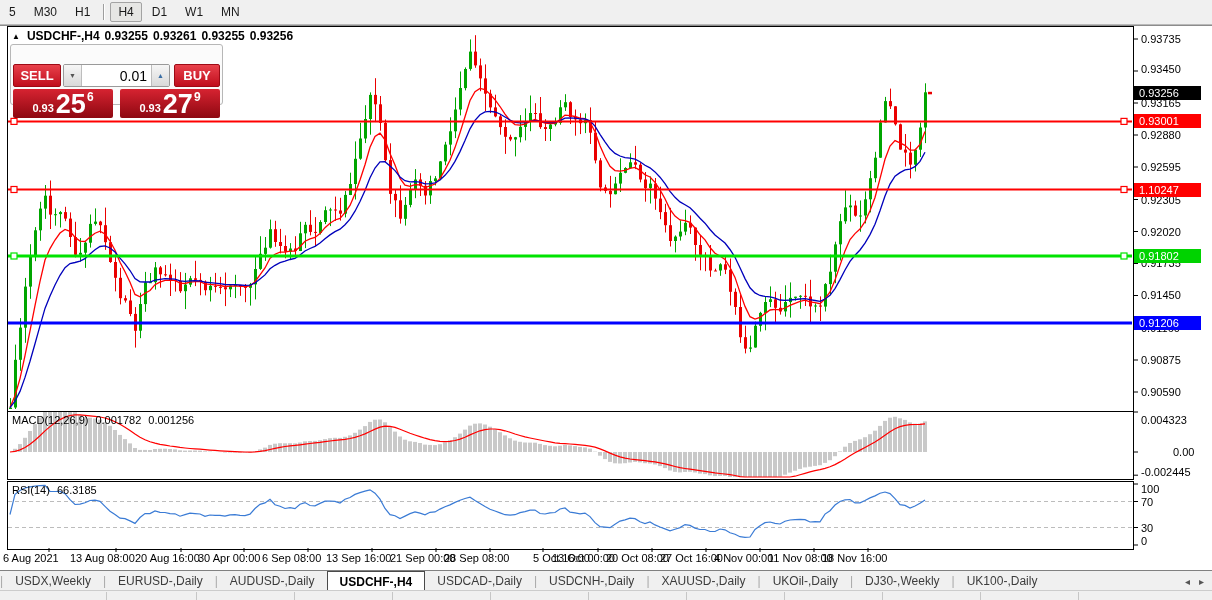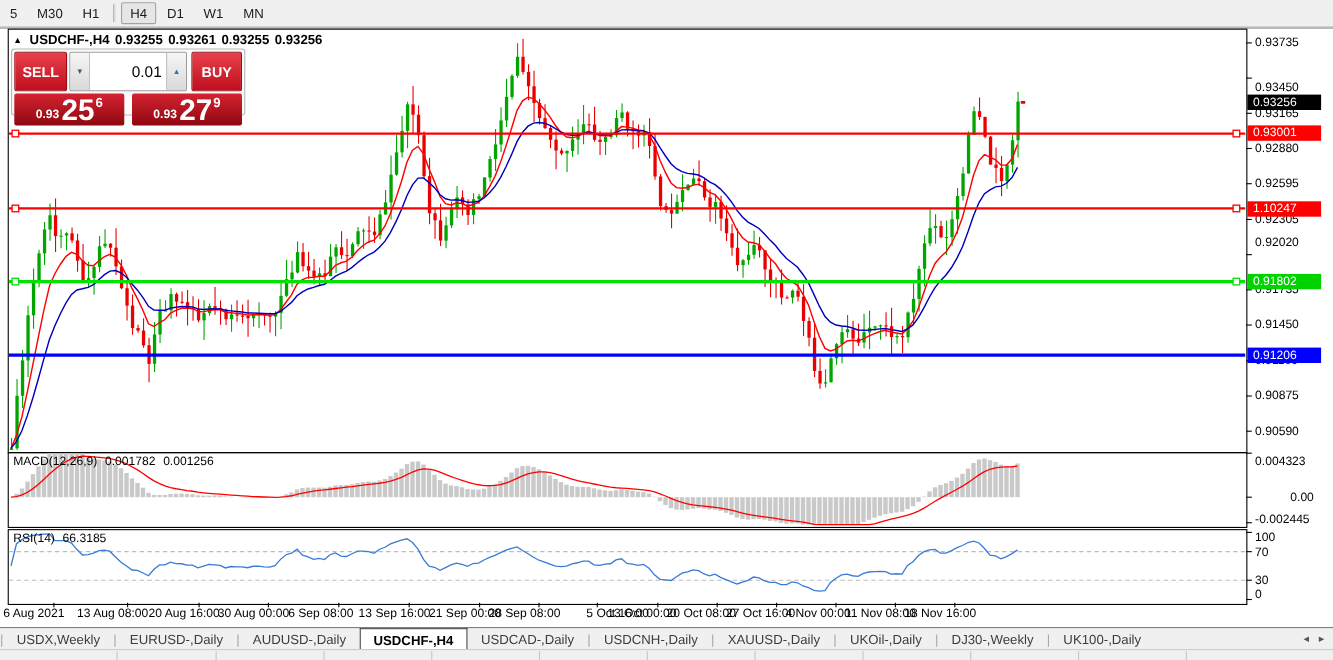--- a/index.html
+++ b/index.html
@@ -20,21 +20,21 @@
   #plot-svg{position:absolute;left:0;top:0;pointer-events:none;z-index:3;}
   .chart-title{position:absolute;left:12px;top:29px;z-index:5;font-size:12px;font-weight:600;color:#000;display:flex;gap:5px;align-items:center;}
   .chart-title .tri{font-size:8px;margin-right:2px;}
   .axis-label{position:absolute;left:1141px;width:70px;font-size:11px;color:#000;z-index:4;line-height:11px;}
   .badge{position:absolute;left:1134px;width:62px;height:14px;z-index:6;color:#fff;font-size:11px;line-height:14px;padding-left:5px;}
   .sub-label{position:absolute;z-index:5;font-size:11px;color:#000;display:flex;gap:7px;}
   .date-label{position:absolute;top:552px;font-size:11px;color:#000;z-index:4;white-space:nowrap;}
   
   .oneclick{position:absolute;left:10px;top:44px;width:213px;height:61px;z-index:7;
     background:#fbfbfb;border:1px solid #b7b7b7;border-radius:3px;padding:2px;box-sizing:border-box;}
-  .oc-row1{display:flex;height:36px;}
+  .oc-row1{display:flex;height:23px;margin-top:17px;}
   .oc-btn{color:#fff;font-size:13px;font-weight:700;display:flex;align-items:center;justify-content:center;
     background:linear-gradient(#e8414b,#c00e1d);border:1px solid #9d0a15;border-radius:2px;cursor:pointer;}
   .oc-sell{width:46px;}
   .oc-buy{width:44px;margin-left:2px;}
   .oc-vol{flex:1;display:flex;margin:0 2px;border:1px solid #9a9a9a;border-radius:2px;overflow:hidden;background:#fff;}
   .oc-spin{width:17px;background:linear-gradient(#f6f6f6,#d9d9d9);border:0;display:flex;align-items:center;justify-content:center;font-size:7px;color:#555;cursor:pointer;}
   .oc-spin.up{color:#3a6ea5;border-left:1px solid #bdbdbd;}
   .oc-spin.down{border-right:1px solid #bdbdbd;}
   .oc-vol input{flex:1;border:0;outline:none;font-family:"Liberation Sans",sans-serif;font-size:14px;text-align:right;padding-right:4px;width:40px;}
   .oc-row2{display:flex;height:29px;margin-top:2px;gap:7px;}
@@ -730,47 +730,47 @@
   <span>0.001782</span>
   <span>0.001256</span>
 </div>
 <div class="sub-label" style="left:12px;top:484px;">
   <span>RSI(14)</span>
   <span>66.3185</span>
 </div>
 
 <div id="gen-labels">
     <div class="axis-label" style="top:34px;">0.93735</div>
-    <div class="axis-label" style="top:75px;">0.93450</div>
+    <div class="axis-label" style="top:64px;">0.93450</div>
     <div class="axis-label" style="top:98px;">0.93165</div>
     <div class="axis-label" style="top:130px;">0.92880</div>
     <div class="axis-label" style="top:162px;">0.92595</div>
     <div class="axis-label" style="top:195px;">0.92305</div>
-    <div class="axis-label" style="top:216px;">0.92020</div>
+    <div class="axis-label" style="top:227px;">0.92020</div>
     <div class="axis-label" style="top:258px;">0.91735</div>
     <div class="axis-label" style="top:290px;">0.91450</div>
     <div class="axis-label" style="top:323px;">0.91160</div>
     <div class="axis-label" style="top:355px;">0.90875</div>
     <div class="axis-label" style="top:387px;">0.90590</div>
     <div class="badge" style="top:86px;background:#000000;">0.93256</div>
     <div class="badge" style="top:114px;background:#ff0000;">0.93001</div>
     <div class="badge" style="top:183px;background:#ff0000;">1.10247</div>
     <div class="badge" style="top:249px;background:#00d300;">0.91802</div>
     <div class="badge" style="top:316px;background:#0000ff;">0.91206</div>
     <div class="axis-label" style="top:415px;">0.004323</div>
     <div class="axis-label" style="top:447px;padding-left:32px;">0.00</div>
     <div class="axis-label" style="top:467px;">-0.002445</div>
     <div class="axis-label" style="top:484px;">100</div>
     <div class="axis-label" style="top:497px;">70</div>
     <div class="axis-label" style="top:523px;">30</div>
     <div class="axis-label" style="top:536px;">0</div>
     <div class="date-label" style="left:3px;">6 Aug 2021</div>
     <div class="date-label" style="left:70px;">13 Aug 08:00</div>
     <div class="date-label" style="left:135px;">20 Aug 16:00</div>
-    <div class="date-label" style="left:198px;">30 Aug 00:00</div>
+    <div class="date-label" style="left:198px;">30 Apr 00:00</div>
     <div class="date-label" style="left:262px;">6 Sep 08:00</div>
     <div class="date-label" style="left:326px;">13 Sep 16:00</div>
     <div class="date-label" style="left:390px;">21 Sep 00:00</div>
     <div class="date-label" style="left:444px;">28 Sep 08:00</div>
     <div class="date-label" style="left:497px;padding-left:36px;">5 Oct 16:00</div>
     <div class="date-label" style="left:552px;">13 Oct 00:00</div>
     <div class="date-label" style="left:606px;">20 Oct 08:00</div>
     <div class="date-label" style="left:660px;">27 Oct 16:00</div>
     <div class="date-label" style="left:714px;">4 Nov 00:00</div>
     <div class="date-label" style="left:768px;">11 Nov 08:00</div>

